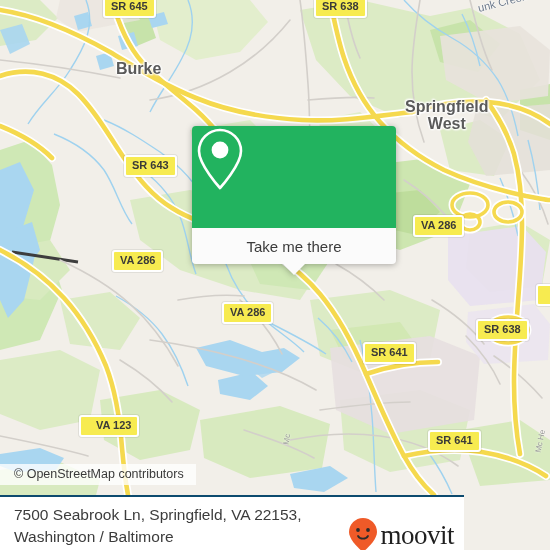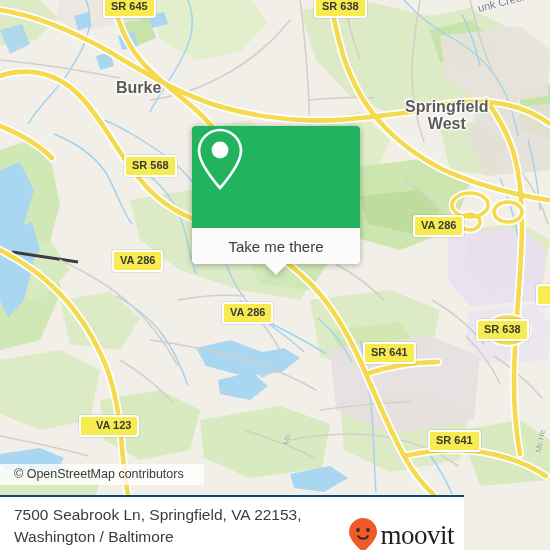--- a/index.html
+++ b/index.html
@@ -30,21 +30,21 @@
   
   .shield{
     position:absolute;background:#f7eb50;border:2px solid #fff;border-radius:3px;
     color:#3a3a38;font-size:11px;font-weight:bold;line-height:13px;
     padding:2px 6px 3px 6px;white-space:nowrap;
     box-shadow:0 0 0 1px rgba(0,0,0,.07);
   }
 
   
   #popup{
-    position:absolute;left:192px;top:126px;width:168px;
+    position:absolute;left:192px;top:126px;width:204px;
     filter:drop-shadow(0 1px 3px rgba(0,0,0,.30));
   }
   #popup-head{
     height:102px;background:#22b35f;border-radius:4px 4px 0 0;
     display:flex;align-items:center;justify-content:center;
   }
   #popup-foot{
     height:36px;background:#fbfbfb;border-radius:0 0 4px 4px;
     display:flex;align-items:center;justify-content:center;
     color:#3b3b3b;font-size:15px;
@@ -52,21 +52,21 @@
   #popup-tail{
     position:absolute;left:50%;top:138px;margin-left:-11px;width:0;height:0;
     border-left:11px solid transparent;border-right:11px solid transparent;
     border-top:11px solid #fbfbfb;
   }
 
   
   #attrib{
     position:absolute;left:0;top:464px;
     background:rgba(255,255,255,.78);
-    color:#3a3a3a;font-size:12.5px;padding:3px 20px 4px 14px;
+    color:#3a3a3a;font-size:12.5px;padding:3px 12px 4px 14px;
   }
   #footer{
     position:absolute;left:0;top:495px;width:464px;height:55px;background:#fff;
     border-top:2px solid #0c4a6e;
   }
   #footer-addr{
     position:absolute;left:14px;top:7px;width:350px;
     color:#3c3c3c;font-size:15.5px;line-height:22px;
   }
   #brand{position:absolute;right:10px;top:20px;display:flex;align-items:center;font-family:Liberation Serif, serif;}
@@ -219,36 +219,36 @@
         <ellipse cx="470" cy="222" rx="10" ry="8"></ellipse>
       </g>
       <g fill="none" stroke="#f5d94e" stroke-width="3.6">
         <ellipse cx="470" cy="205" rx="18" ry="12"></ellipse>
         <ellipse cx="508" cy="212" rx="14" ry="10"></ellipse>
         <ellipse cx="508" cy="330" rx="20" ry="13"></ellipse>
         <ellipse cx="470" cy="222" rx="10" ry="8"></ellipse>
       </g>
     </svg>
 
-    <div class="place big" style="left:116px;top:79px;text-align:center;">Burke</div>
+    <div class="place big" style="left:116px;top:60px;text-align:center;">Burke</div>
 
     <div class="place two" style="left:405px;top:98px;">
       <div>Springfield</div>
       <div>West</div>
     </div>
 
     <div class="water-label" style="left:478px;top:2px;transform:rotate(-14deg);transform-origin:left center;">unk Creek</div>
 
     <div class="faint-label" style="left:538px;top:448px;transform:rotate(-78deg);transform-origin:left center;">Mc He</div>
     <div class="faint-label" style="left:286px;top:440px;transform:rotate(-80deg);transform-origin:left center;">Mc</div>
 
     <div class="shield" style="left:103px;top:-4px;">SR 645</div>
     <div class="shield" style="left:314px;top:-4px;">SR 638</div>
     <div class="shield" style="left:242px;top:101px;margin-top:42px;">SR 644</div>
-    <div class="shield" style="left:124px;top:155px;">SR 568</div>
+    <div class="shield" style="left:124px;top:155px;">SR 643</div>
     <div class="shield" style="left:413px;top:215px;">VA 286</div>
     <div class="shield" style="left:112px;top:250px;">VA 286</div>
     <div class="shield" style="left:222px;top:302px;">VA 286</div>
     <div class="shield" style="left:476px;top:319px;">SR 638</div>
     <div class="shield" style="left:363px;top:342px;">SR 641</div>
     <div class="shield" style="left:79px;top:415px;padding-left:15px;">VA 123</div>
     <div class="shield" style="left:428px;top:430px;">SR 641</div>
 
     <div class="shield" style="left:536px;top:284px;">&nbsp;&nbsp;&nbsp;&nbsp;</div>
 

